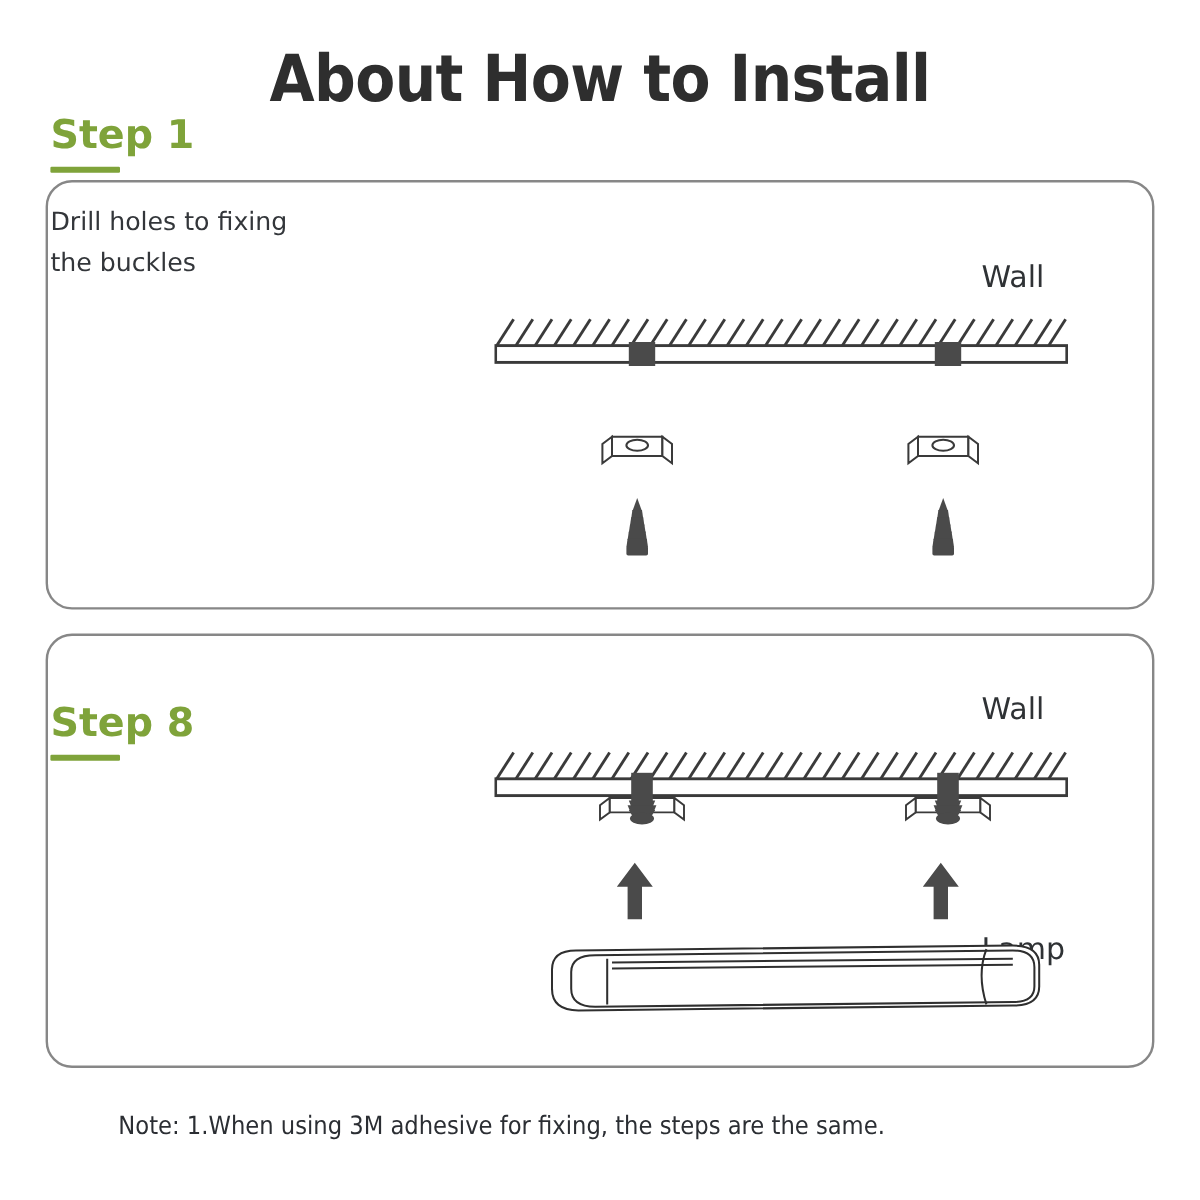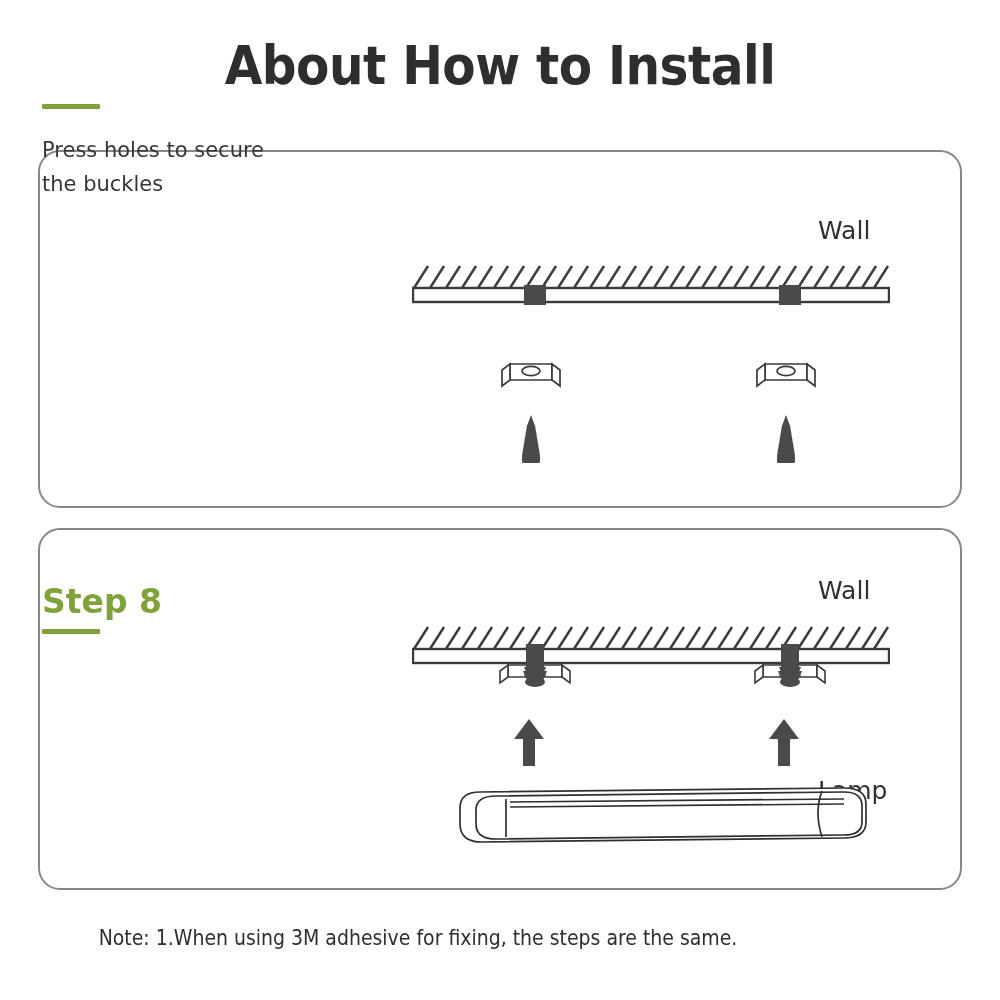--- a/index.html
+++ b/index.html
@@ -124,22 +124,23 @@
   .notes .note-line-2 { padding-left: 26px; }
 </style>
 </head>
 <body>
 
 <div class="page-title">About How to Install</div>
 
 <div class="card" id="card-step1"></div>
 
 <div class="step-block" id="step1-block">
+  <div class="step-title">Step 1</div>
   <div class="step-rule"></div>
-  <div class="step-desc">Press holes to secure
+  <div class="step-desc">Drill holes to fixing
  the buckles</div>
 </div>
 
 <div class="wall-label" id="wall-label-1">Wall</div>
 
 <div class="wall-group" id="wall1">
   <svg width="478" height="56" viewBox="0 0 478 56">
     <g stroke="#3a3a3a" stroke-width="2.4" fill="none">
       <line x1="2" y1="36" x2="16" y2="14"></line>
       <line x1="18" y1="36" x2="32" y2="14"></line>

